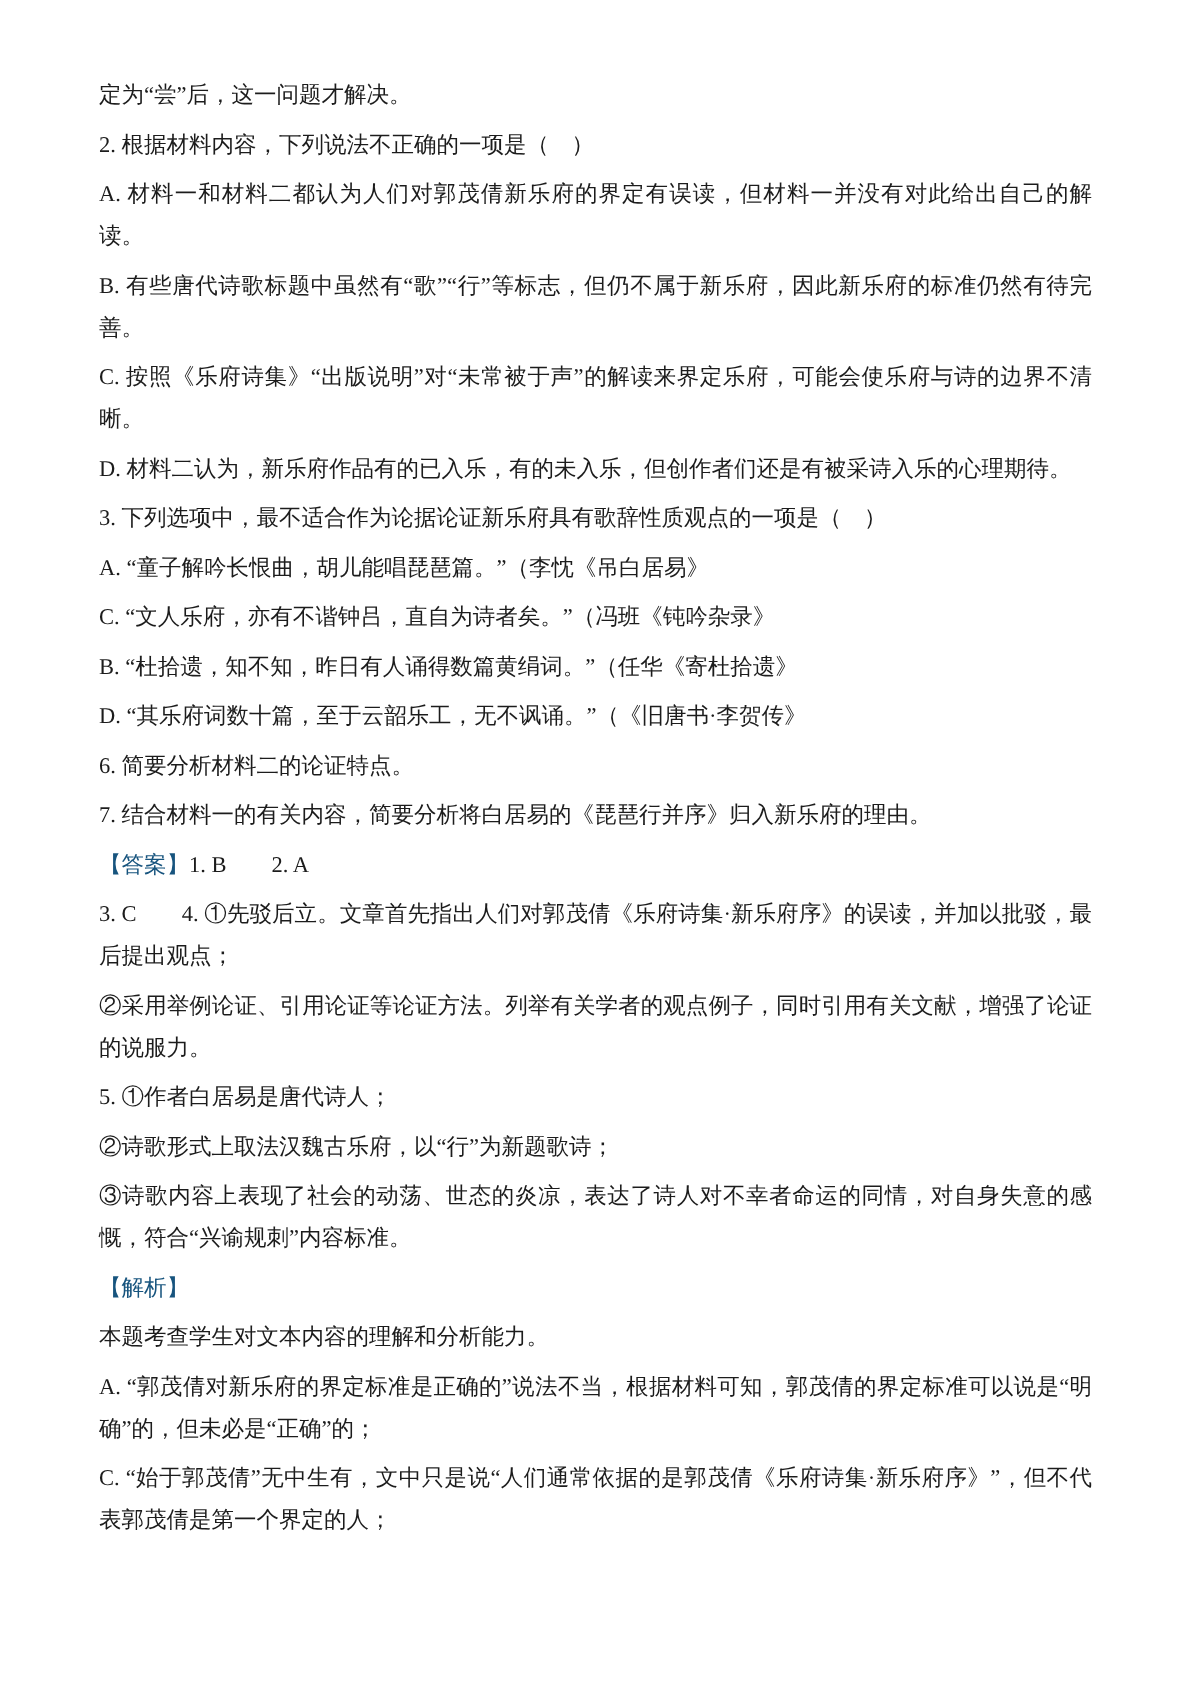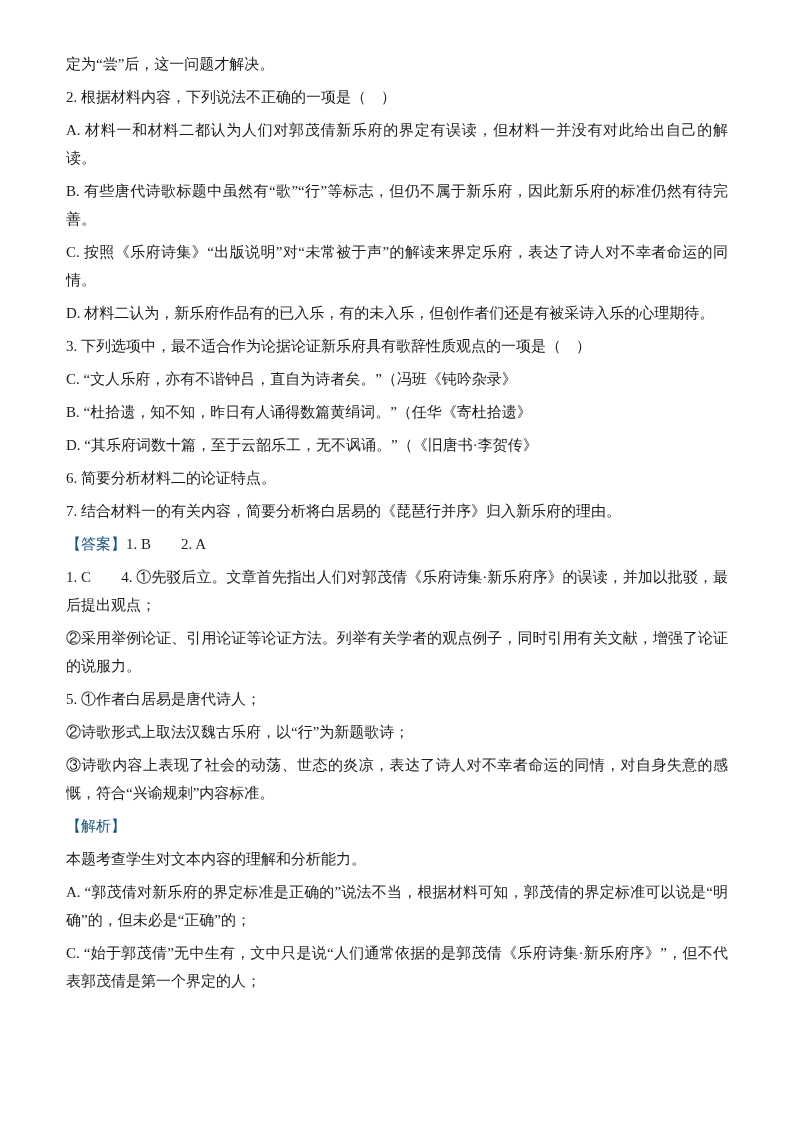--- a/index.html
+++ b/index.html
@@ -39,33 +39,34 @@
   }
 </style>
 </head>
 <body>
 
 <div class="page">
   <div class="para">定为“尝”后，这一问题才解决。</div>
   <div class="para">2. 根据材料内容，下列说法不正确的一项是（　）</div>
   <div class="para">A. 材料一和材料二都认为人们对郭茂倩新乐府的界定有误读，但材料一并没有对此给出自己的解读。</div>
   <div class="para">B. 有些唐代诗歌标题中虽然有“歌”“行”等标志，但仍不属于新乐府，因此新乐府的标准仍然有待完善。</div>
-  <div class="para">C. 按照《乐府诗集》“出版说明”对“未常被于声”的解读来界定乐府，表达了诗人对不幸者命运的同情。</div>
+  <div class="para">C. 按照《乐府诗集》“出版说明”对“未常被于声”的解读来界定乐府，可能会使乐府与诗的边界不清晰。</div>
   <div class="para">D. 材料二认为，新乐府作品有的已入乐，有的未入乐，但创作者们还是有被采诗入乐的心理期待。</div>
   <div class="para">3. 下列选项中，最不适合作为论据论证新乐府具有歌辞性质观点的一项是（　）</div>
+  <div class="para">A. “童子解吟长恨曲，胡儿能唱琵琶篇。”（李忱《吊白居易》</div>
   <div class="para">C. “文人乐府，亦有不谐钟吕，直自为诗者矣。”（冯班《钝吟杂录》</div>
   <div class="para">B. “杜拾遗，知不知，昨日有人诵得数篇黄绢词。”（任华《寄杜拾遗》</div>
   <div class="para">D. “其乐府词数十篇，至于云韶乐工，无不讽诵。”（《旧唐书·李贺传》</div>
   <div class="para">6. 简要分析材料二的论证特点。</div>
   <div class="para">7. 结合材料一的有关内容，简要分析将白居易的《琵琶行并序》归入新乐府的理由。</div>
 
   <div class="para">
     <span class="label-blue">【答案】</span><span>1. B　　2. A</span>
   </div>
-  <div class="para">1. C　　4. ①先驳后立。文章首先指出人们对郭茂倩《乐府诗集·新乐府序》的误读，并加以批驳，最后提出观点；</div>
+  <div class="para">3. C　　4. ①先驳后立。文章首先指出人们对郭茂倩《乐府诗集·新乐府序》的误读，并加以批驳，最后提出观点；</div>
   <div class="para">②采用举例论证、引用论证等论证方法。列举有关学者的观点例子，同时引用有关文献，增强了论证的说服力。</div>
   <div class="para">5. ①作者白居易是唐代诗人；</div>
   <div class="para">②诗歌形式上取法汉魏古乐府，以“行”为新题歌诗；</div>
   <div class="para">③诗歌内容上表现了社会的动荡、世态的炎凉，表达了诗人对不幸者命运的同情，对自身失意的感慨，符合“兴谕规刺”内容标准。</div>
 
   <div class="para">
     <span class="label-blue">【解析】</span>
   </div>
   <div class="para">本题考查学生对文本内容的理解和分析能力。</div>
   <div class="para">A. “郭茂倩对新乐府的界定标准是正确的”说法不当，根据材料可知，郭茂倩的界定标准可以说是“明确”的，但未必是“正确”的；</div>

